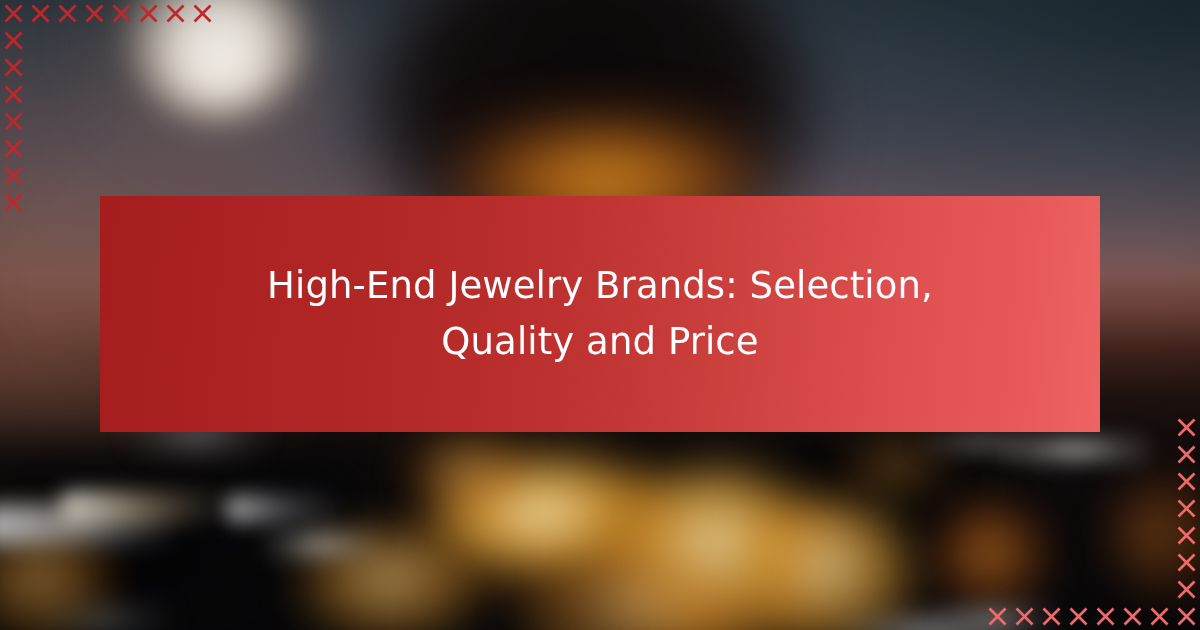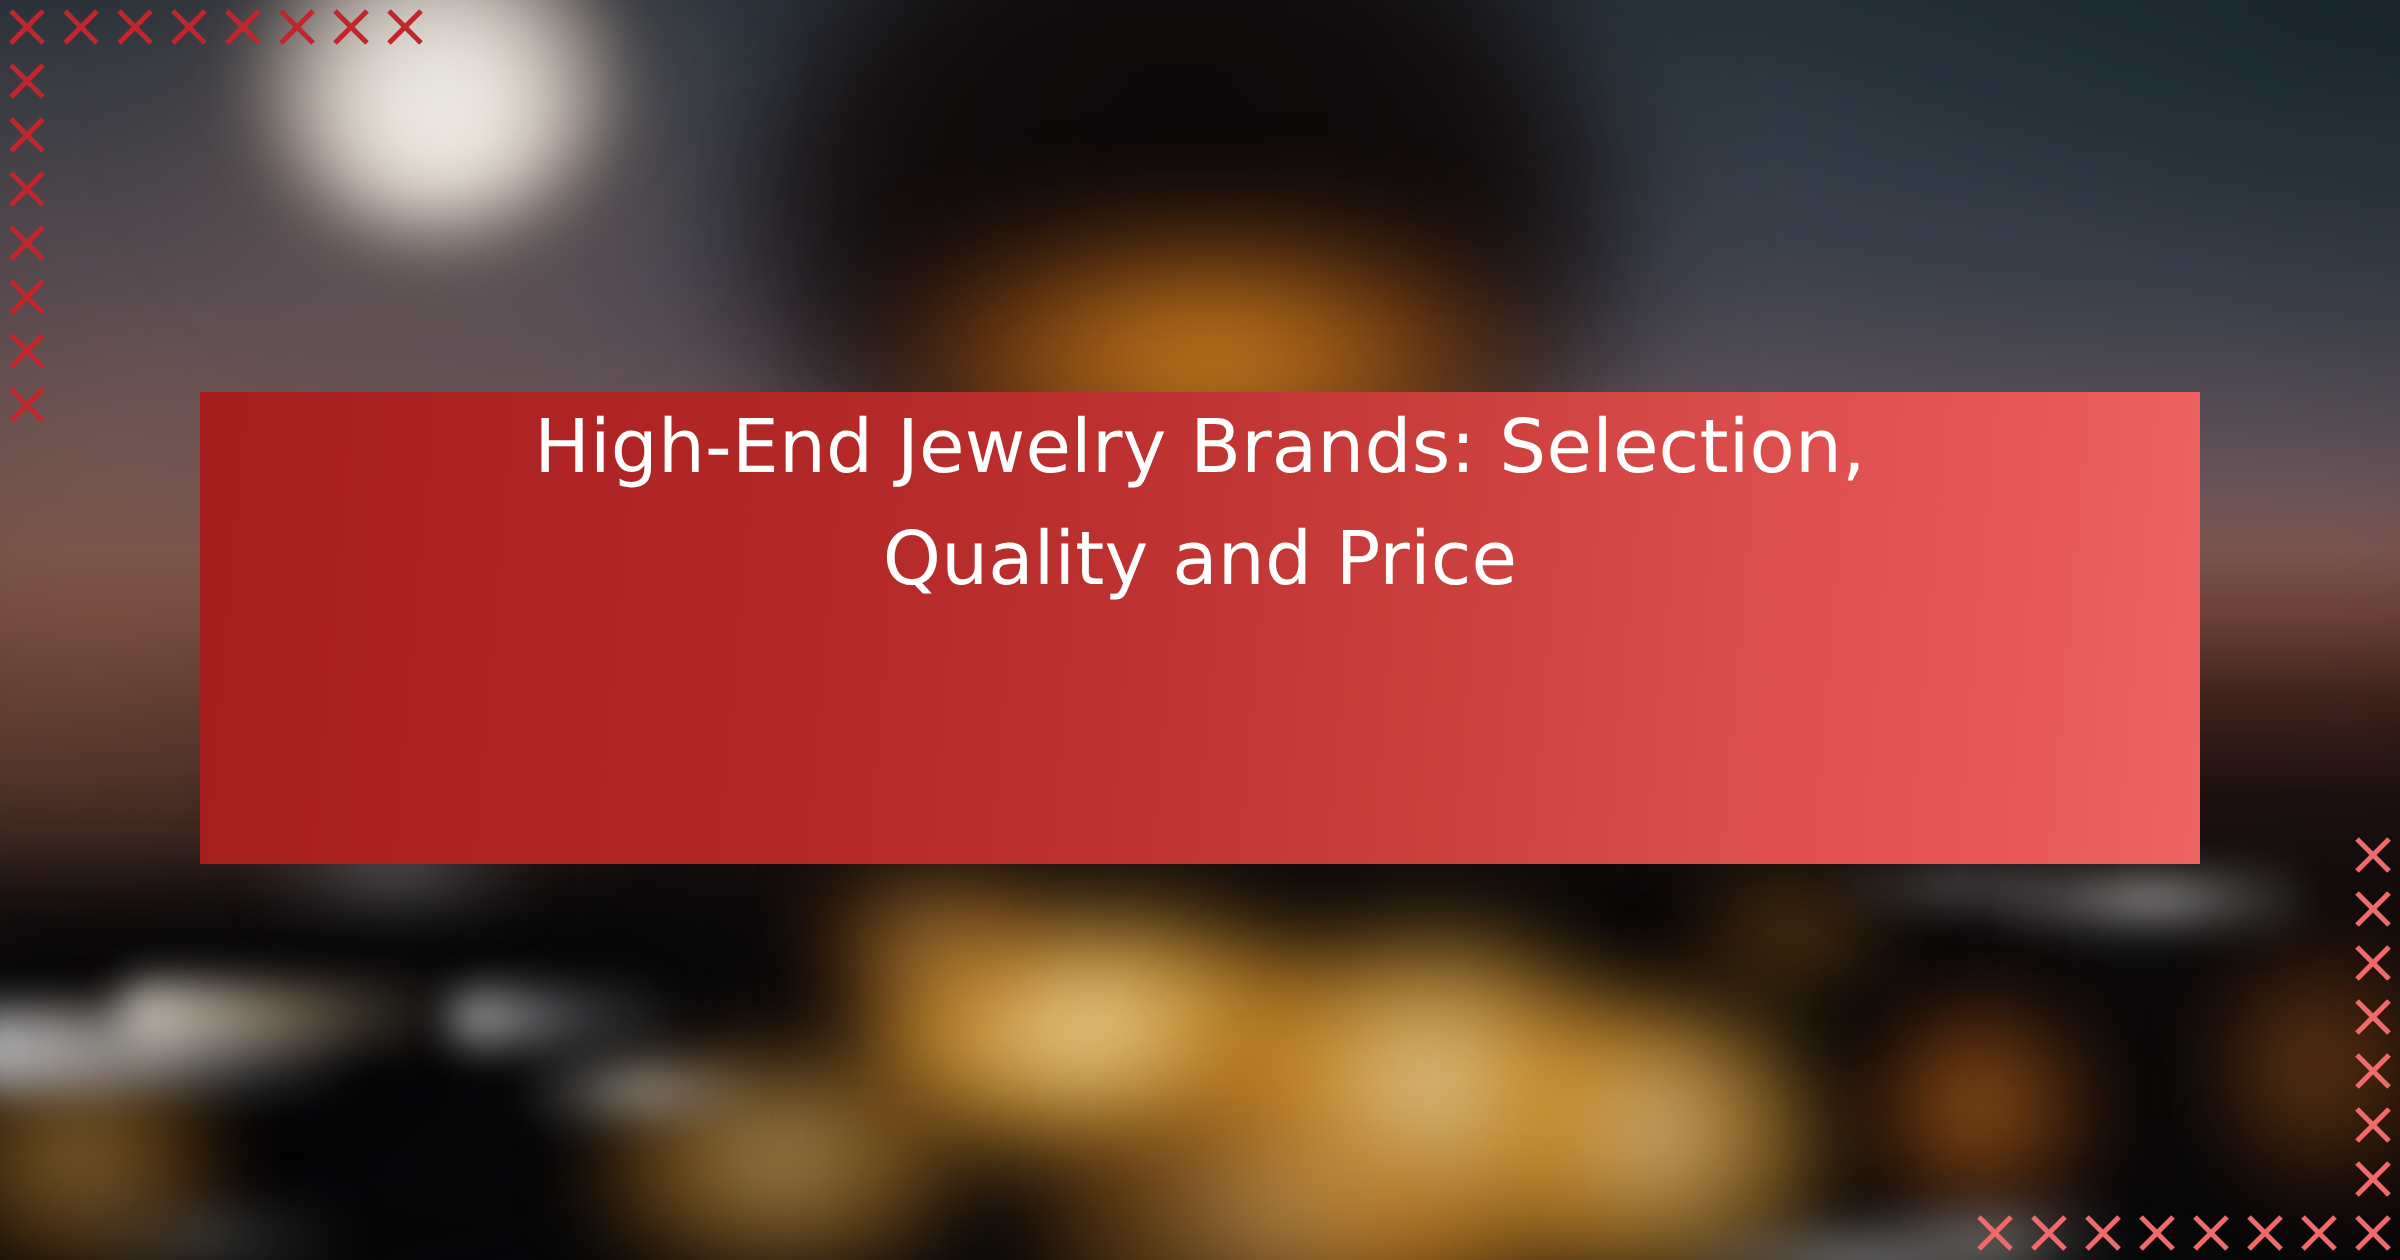--- a/index.html
+++ b/index.html
@@ -227,20 +227,21 @@
 
   
   .banner {
     position: absolute;
     left: 100px;
     top: 196px;
     width: 1000px;
     height: 236px;
     background: linear-gradient(95deg, #a51d1d 0%, #ad2222 14%, #b22827 30%, #bd3230 46%, #cb3f3d 62%, #dc4f4e 78%, #e85a5a 92%, #ee6363 100%);
     display: flex;
+    align-items: center;
     justify-content: center;
     box-sizing: border-box;
     padding: 0 56px;
   }
 
   .banner-title {
     margin: 0;
     color: #ffffff;
     font-family: "DejaVu Sans", "Liberation Sans", sans-serif;
     font-weight: 400;

